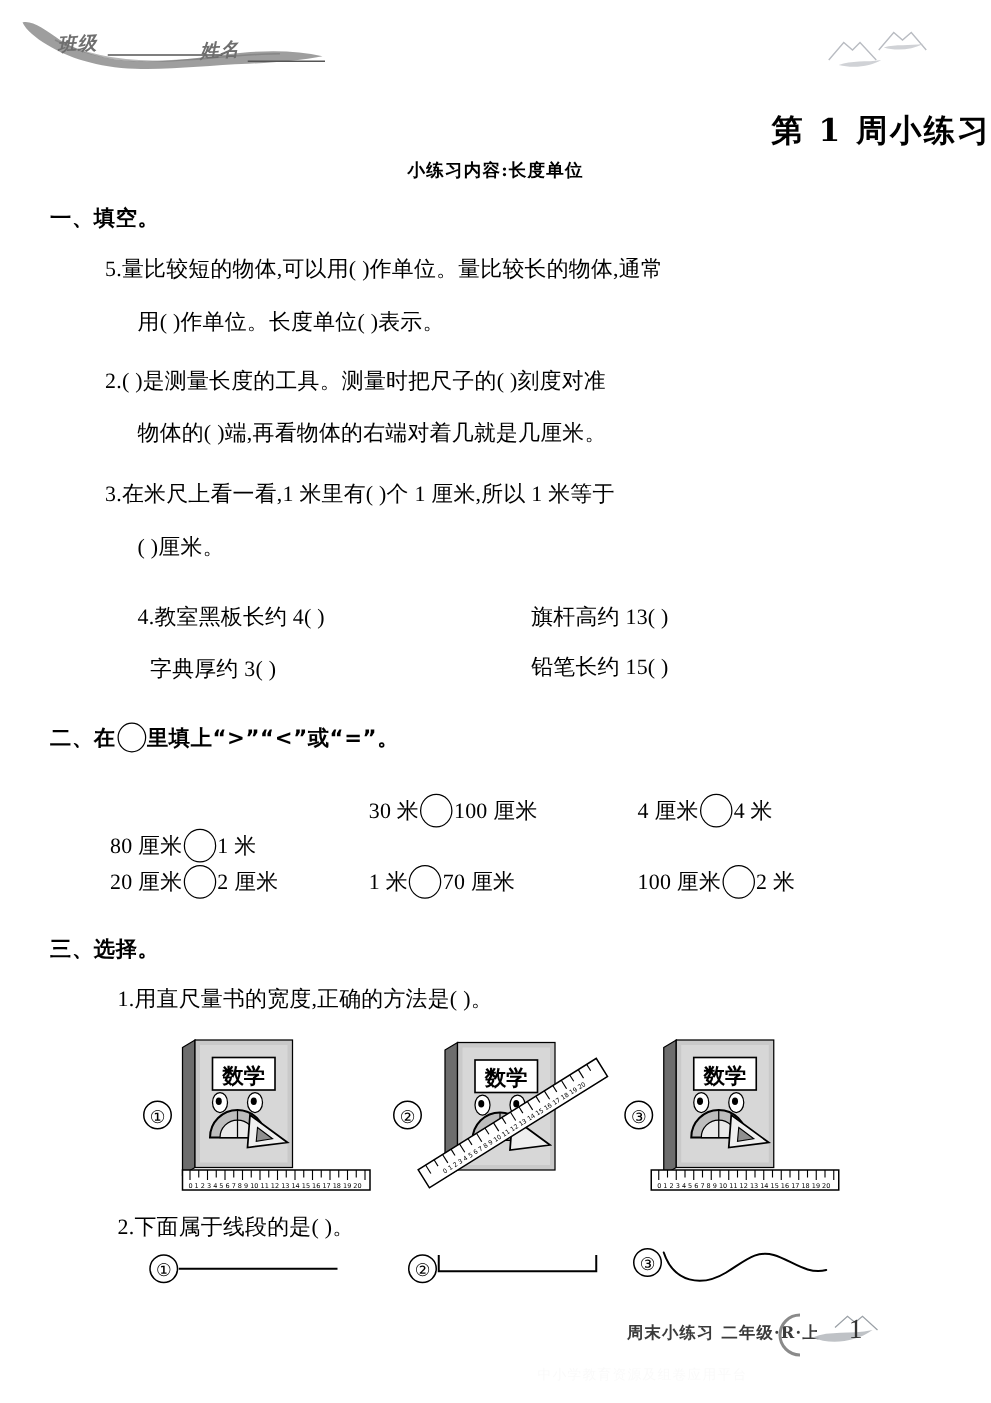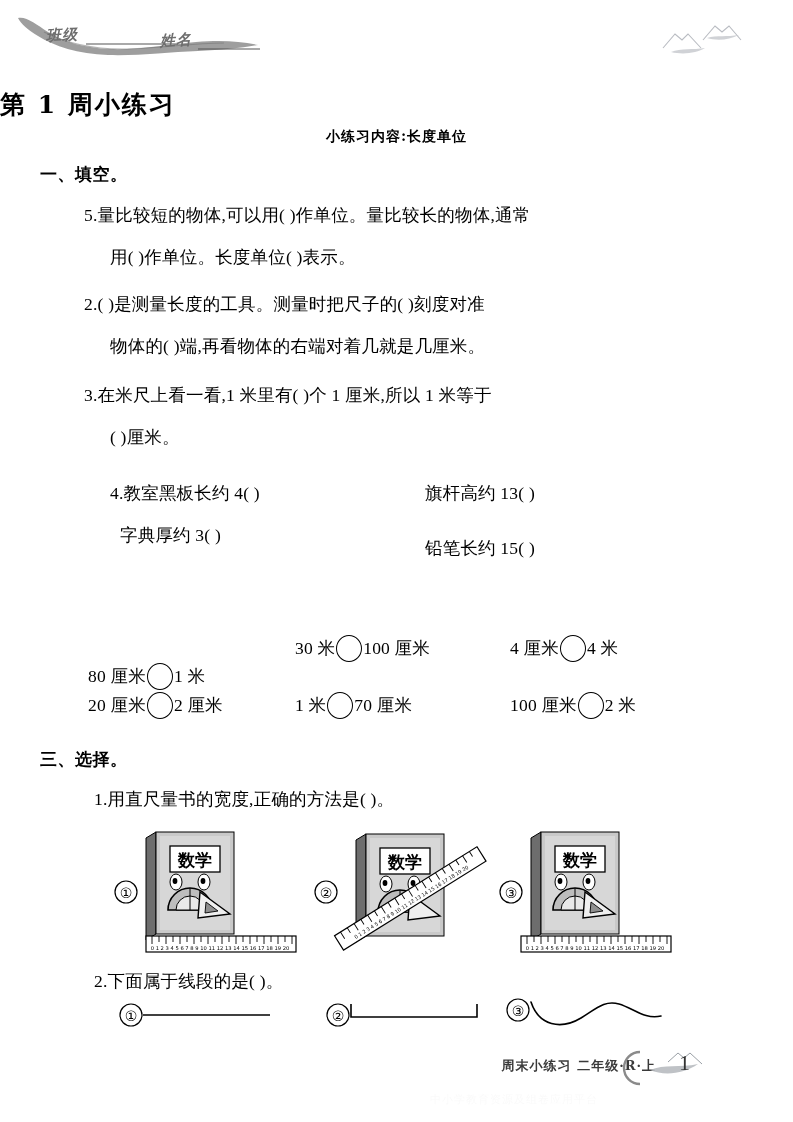--- a/index.html
+++ b/index.html
@@ -37,21 +37,21 @@
   }
   .hdr-label.cls { left: 46px; top: 26px; transform: rotate(-3deg); }
   .hdr-label.nam { left: 160px; top: 31px; transform: rotate(-3deg); }
   .hdr-mtn { position: absolute; right: 44px; top: 20px; }
 
   
   .title {
     position: absolute;
     left: 0; top: 88px;
     width: 793px;
-    text-align: left;
+    text-align: right;
     font-size: 25px;
     font-weight: bold;
     letter-spacing: 2px;
     font-family: "DejaVu Serif", "Liberation Serif", serif;
   }
   .subtitle {
     position: absolute;
     left: 0; top: 128px;
     width: 793px;
     text-align: center;
@@ -187,22 +187,27 @@
 
   <div class="q" style="left:84px; top:294px;">2.(         )是测量长度的工具。测量时把尺子的(        )刻度对准</div>
   <div class="q" style="left:110px; top:336px;">物体的(        )端,再看物体的右端对着几就是几厘米。</div>
 
   <div class="q" style="left:84px; top:385px;">3.在米尺上看一看,1 米里有(        )个 1 厘米,所以 1 米等于</div>
   <div class="q" style="left:110px; top:427px;">(       )厘米。</div>
 
   <div class="q" style="left:110px; top:483px;">4.教室黑板长约 4(         )</div>
   <div class="q" style="left:425px; top:483px;">旗杆高约 13(        )</div>
   <div class="q" style="left:120px; top:525px;">字典厚约 3(         )</div>
-  <div class="q" style="left:425px; top:538px;">铅笔长约 15(        )</div>
-
+  <div class="q" style="left:425px; top:523px;">铅笔长约 15(        )</div>
+
+  <div class="sec-head" style="top:578px;">
+    <span>二、在</span>
+    <span class="circ-sm"></span>
+    <span>里填上“&gt;”“&lt;”或“=”。</span>
+  </div>
 
   <div class="q" style="left:88px; top:635px; display:flex; align-items:center;margin-top:28px;">
     <span>80 厘米</span>
     <span class="circ"></span>
     <span>1 米</span>
   </div>
   <div class="q" style="left:295px; top:635px; display:flex; align-items:center;">
     <span>30 米</span>
     <span class="circ"></span>
     <span>100 厘米</span>

